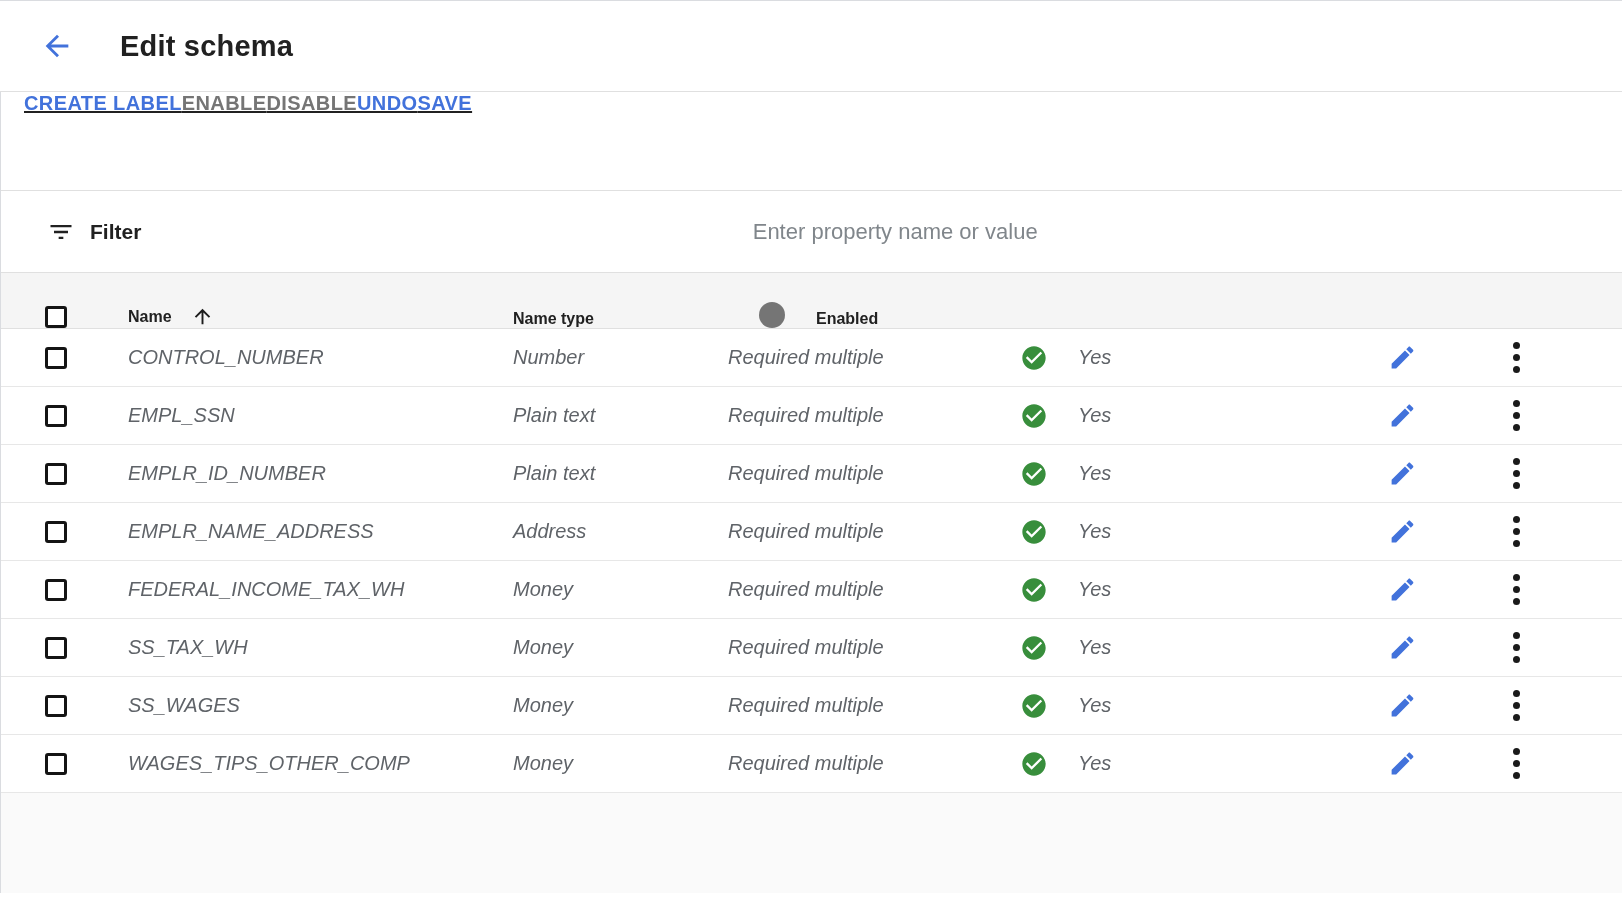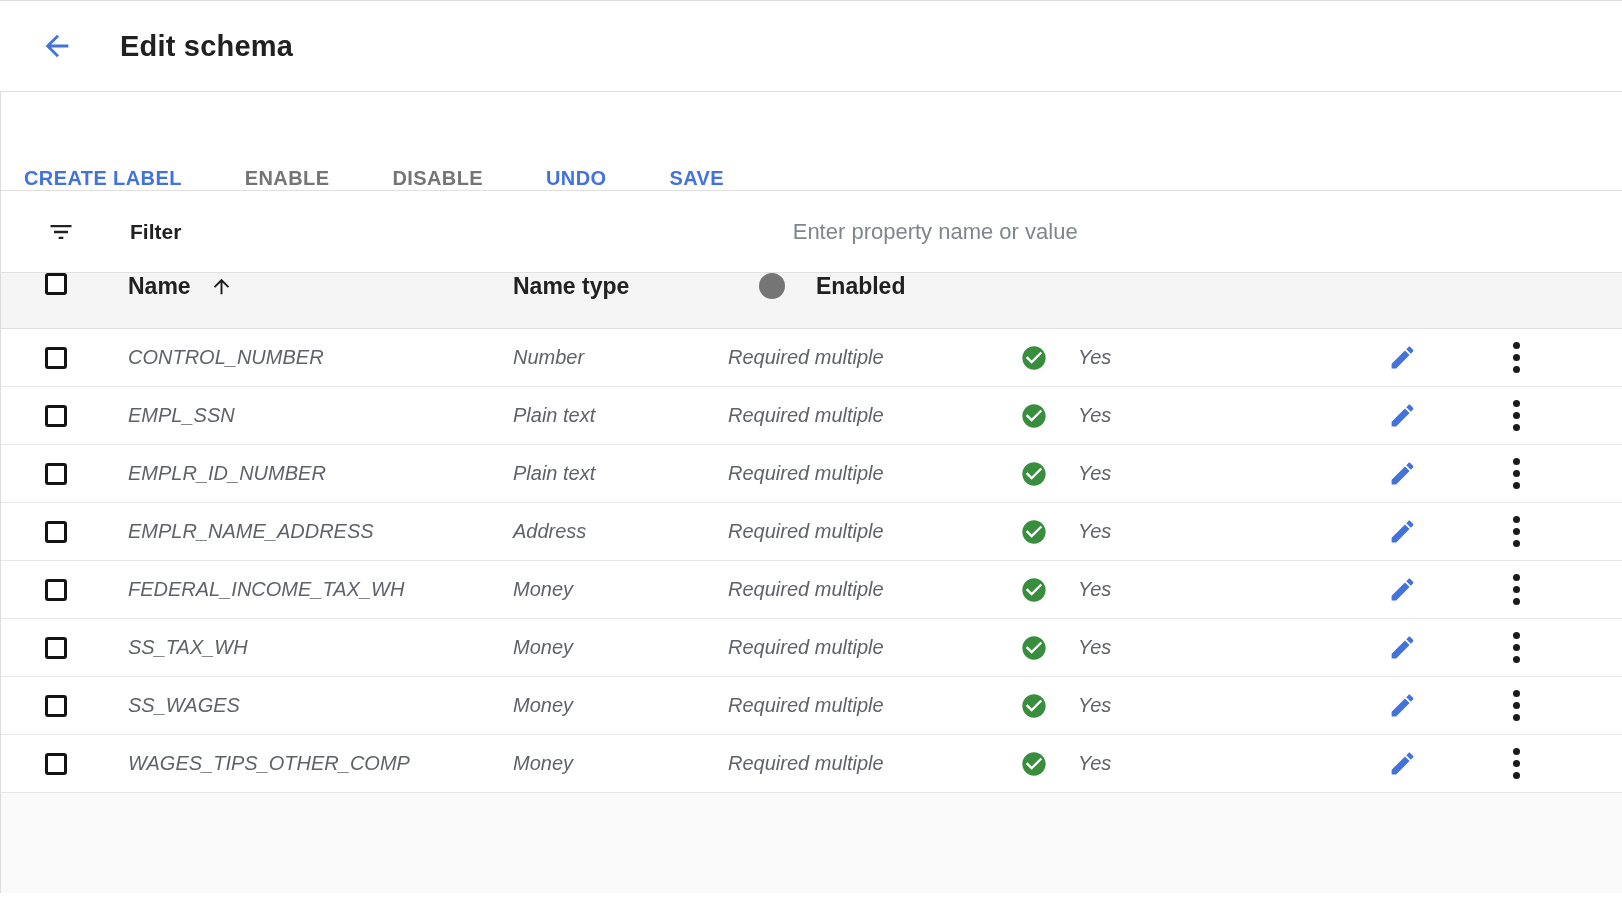--- a/index.html
+++ b/index.html
@@ -13,43 +13,43 @@
     padding-left:40px; border-top:1px solid #dadce0;
     border-bottom:1px solid #e0e0e0; background:#fff;
   }
   .back-btn { width:34px; height:34px; color:var(--accent); cursor:pointer; flex:none; }
   .back-btn svg { width:34px; height:34px; display:block; }
   .page-title { font-size:29px; color:#212121; margin-left:46px; letter-spacing:0.2px; }
 
   .panel { height:801px; border-left:1px solid #dadce0; display:flex; flex-direction:column; background:#fff; }
 
   .toolbar {
-    height:99px; display:flex; align-items:flex-end;
-    padding-left:23px; gap:63px; border-bottom:1px solid #e0e0e0;
+    height:99px; display:flex; align-items:flex-start;
+    padding-left:23px; border-bottom:1px solid #e0e0e0;text-decoration:underline;
   }
   .tbtn {
     font-size:20px; font-weight:700; letter-spacing:0.4px;
     color:var(--accent); background:none; border:none; cursor:pointer;
     font-family:inherit;
   }
   .tbtn.disabled { color:#757575; cursor:default; }
 
-  .filter-row { height:82px; display:flex; align-items:center; padding-left:46px; border-bottom:1px solid #e0e0e0;gap:40px; }
+  .filter-row { height:82px; display:flex; align-items:center; padding-left:46px; border-bottom:1px solid #e0e0e0; }
   .filter-icon { width:28px; height:28px; color:#212121; flex:none; }
   .filter-icon svg { width:28px; height:28px; display:block; }
   .filter-label { font-size:21px; font-weight:700; margin-left:15px; color:#212121; }
   .filter-input {
     border:none; outline:none; margin-left:27px; flex:1;
     font-size:22px; color:#212121; font-family:inherit; background:transparent;text-align:center;
   }
   .filter-input::placeholder { color:#80868b; opacity:1; }
 
   .thead {
     height:56px; background:#f5f5f5; border-bottom:1px solid #e0e0e0;
-    display:flex; align-items:flex-start; font-size:23px; font-weight:700; color:#212121;
+    display:flex; align-items:flex-end; font-size:16px; font-weight:700; color:#212121;
   }
   .trow {
     height:58px; border-bottom:1px solid #e7e7e7;
     display:flex; align-items:center; font-size:20px; color:#5f6368; background:#fff;font-style:italic;
   }
   .c-check { width:127px; padding-left:44px; display:flex; align-items:center; }
   .c-name  { width:385px; display:flex; align-items:center; }
   .c-type  { width:215px; }
   .c-occ   { width:262px; }
   .c-status{ width:88px; display:flex; justify-content:center; align-items:center; }

